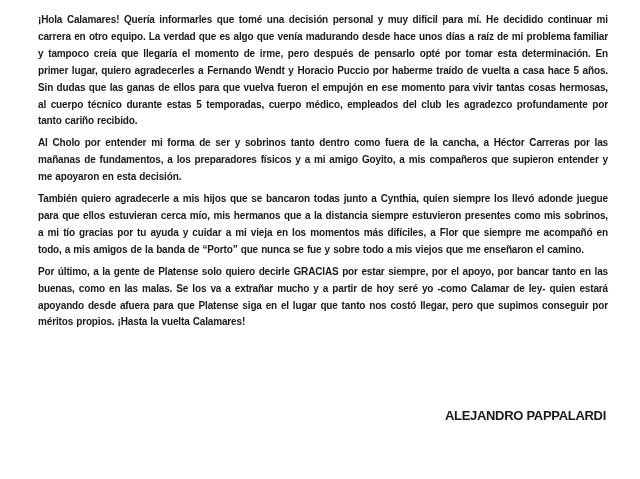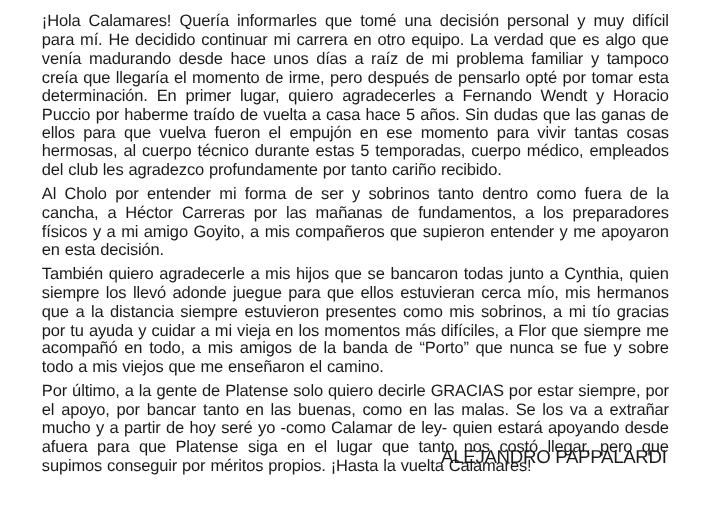--- a/index.html
+++ b/index.html
@@ -13,38 +13,38 @@
     overflow: hidden;
     position: relative;
   }
   .page {
     position: absolute;
     left: 38px;
     top: 12px;
     width: 570px;
     color: #1a1a1a;
     font-family: "Liberation Sans", sans-serif;
-    font-weight: normal;
-    font-size: 15px;
+    font-weight: bold;
+    font-size: 10px;
     line-height: 16.9px;
   }
   .para {
     margin: 0 0 5px 0;
     text-align: justify;
     letter-spacing: -0.15px;
     word-spacing: 0.5px;
   }
   .signature {
     position: absolute;
     right: 34px;
     top: 409px;
     color: #1a1a1a;
     font-family: "Liberation Sans", sans-serif;
-    font-weight: normal;
-    font-size: 17px;
+    font-weight: bold;
+    font-size: 13px;
     line-height: 14px;
     letter-spacing: -0.3px;
   }
 </style>
 </head>
 <body>
 
 <div class="page">
   <p class="para">¡Hola Calamares! Quería informarles que tomé una decisión personal y muy difícil para mí. He decidido continuar mi carrera en otro equipo. La verdad que es algo que venía madurando desde hace unos días a raíz de mi problema familiar y tampoco creía que llegaría el momento de irme, pero después de pensarlo opté por tomar esta determinación. En primer lugar, quiero agradecerles a Fernando Wendt y Horacio Puccio por haberme traído de vuelta a casa hace 5 años. Sin dudas que las ganas de ellos para que vuelva fueron el empujón en ese momento para vivir tantas cosas hermosas, al cuerpo técnico durante estas 5 temporadas, cuerpo médico, empleados del club les agradezco profundamente por tanto cariño recibido.</p>
   <p class="para">Al Cholo por entender mi forma de ser y sobrinos tanto dentro como fuera de la cancha, a Héctor Carreras por las mañanas de fundamentos, a los preparadores físicos y a mi amigo Goyito, a mis compañeros que supieron entender y me apoyaron en esta decisión.</p>

